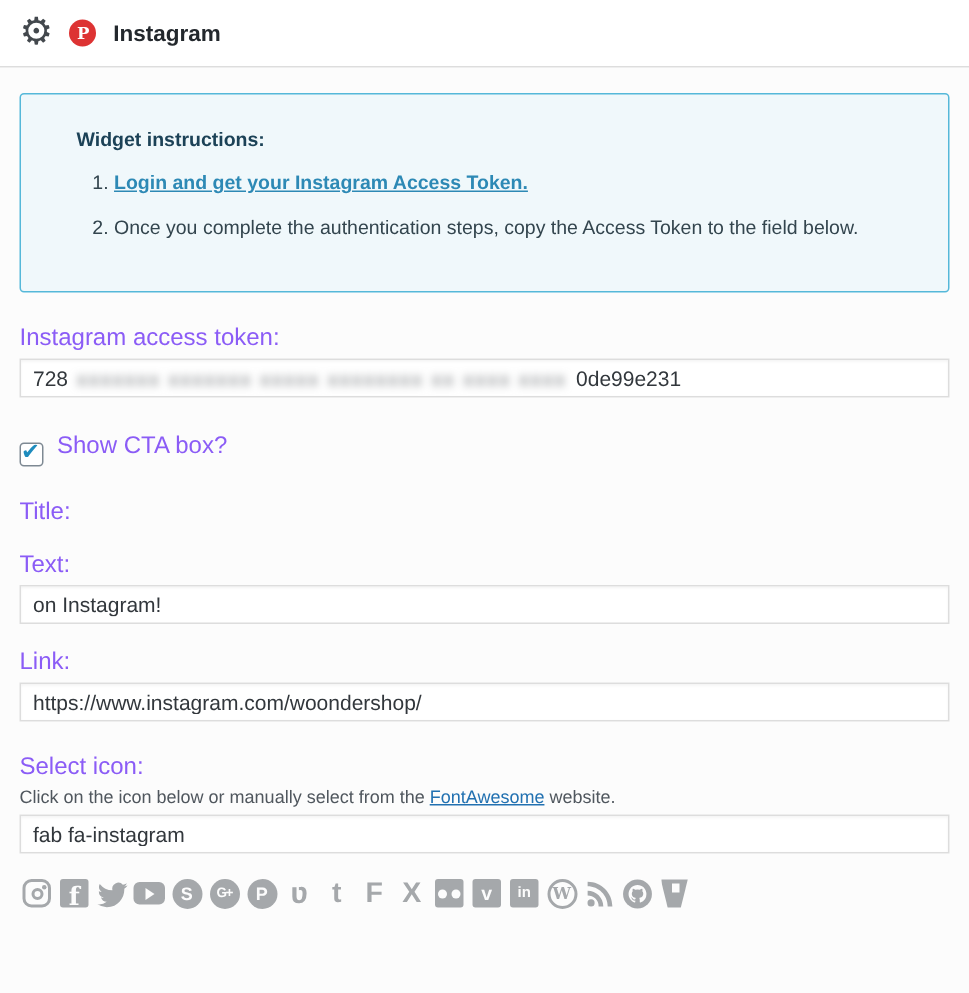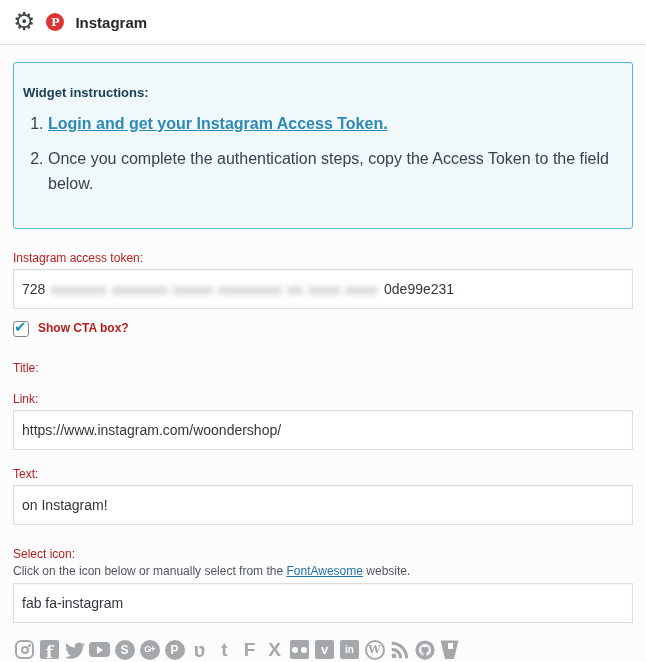--- a/index.html
+++ b/index.html
@@ -24,48 +24,48 @@
     font-family:"DejaVu Serif",serif;
   }
   .w-title{font-size:15px;font-weight:bold;color:#23282d;margin:0;}
   
   .widget-body{padding:0 13px;}
   .info-box{
     margin-top:17px;
     background:var(--info-bg,#f0f8fb);
     border:1px solid var(--info-border,#55b8d9);
     border-radius:3px;
-    padding:12px 9px 22px;
+    padding:12px 37px 22px;
   }
   .info-heading{
     margin:10px 0 2px;font-size:13px;font-weight:bold;
     color:#1c4257;
   }
-  .info-list{margin:12px 0 0;padding-left:25px;font-size:16px;color:#33454e;}
+  .info-list{margin:12px 0 0;padding-left:25px;font-size:13px;color:#33454e;}
   .info-list li{margin-bottom:10px;line-height:1.55;}
   .info-link{
     color:var(--accent-blue,#2d89b5);font-weight:bold;text-decoration:underline;cursor:pointer;
   }
-  .f-label{display:block;font-size:12px;color:#b91c1c;margin:0 0 4px;}
+  .f-label{display:block;font-size:16px;color:#8b5cf6;margin:0 0 4px;}
   .sec{margin-top:22px;}
   .sec-sm{margin-top:17px;}
   .text-input{
-    box-sizing:border-box;width:100%;height:40px;
+    box-sizing:border-box;width:100%;height:26px;
     background:#fff;border:1px solid #ddd;border-radius:0;
     padding:2px 8px;font-size:14px;color:#32373c;
     font-family:"Liberation Sans","DejaVu Sans",sans-serif;
     box-shadow:inset 0 1px 2px rgba(0,0,0,.05);
     outline:none;
   }
   .token-input{display:flex;align-items:center;gap:6px;white-space:nowrap;overflow:hidden;cursor:text;}
   .masked{filter:blur(3px);color:#6b6f73;letter-spacing:1.5px;font-size:13px;user-select:none;}
   .inline-field{margin-top:17px;display:flex;align-items:center;gap:8px;}
   .inline-field .f-label{margin:0;}
   .num-input{width:88px;}
-  .checkbox-row{margin-top:12px;display:flex;align-items:flex-start;gap:9px;font-weight:bold;}
+  .checkbox-row{margin-top:24px;display:flex;align-items:flex-end;gap:9px;}
   .checkbox{
     width:16px;height:16px;box-sizing:border-box;
     background:#fff;border:1px solid #7e8993;border-radius:3px;
     position:relative;cursor:pointer;flex:0 0 auto;
   }
   .checkbox.checked::after{
     content:"✔";position:absolute;left:0px;top:-4px;
     color:var(--check-blue,#1e8cbe);font-size:15px;font-weight:bold;
   }
   .checkbox-row .f-label{cursor:pointer;}
@@ -138,27 +138,27 @@
   <div class="checkbox-row">
     <span class="checkbox checked" id="cta-checkbox"></span>
     <label class="f-label">Show CTA box?</label>
   </div>
 
   <div class="sec">
     <label class="f-label">Title:</label>
   </div>
 
   <div class="sec-sm">
+    <label class="f-label">Text:</label>
+    <input class="text-input" value="on Instagram!" style="">
+  </div>
+
+  <div class="sec-sm">
     <label class="f-label">Link:</label>
     <input class="text-input" value="https://www.instagram.com/woondershop/" style="">
-  </div>
-
-  <div class="sec-sm">
-    <label class="f-label">Text:</label>
-    <input class="text-input" value="on Instagram!" style="">
   </div>
 
   <div class="sec">
     <label class="f-label" style="margin-bottom:2px">Select icon:</label>
     <p class="help"><span>Click on the icon below or manually select from the </span><a href="#" class="help-link">FontAwesome</a><span> website.</span></p>
     <input class="text-input" value="fab fa-instagram" style="">
     <div class="icons-row" id="icons-row">
         <span class="sicon" title="instagram">
           <span class="ig">
             <i class="ig-lens"></i>

